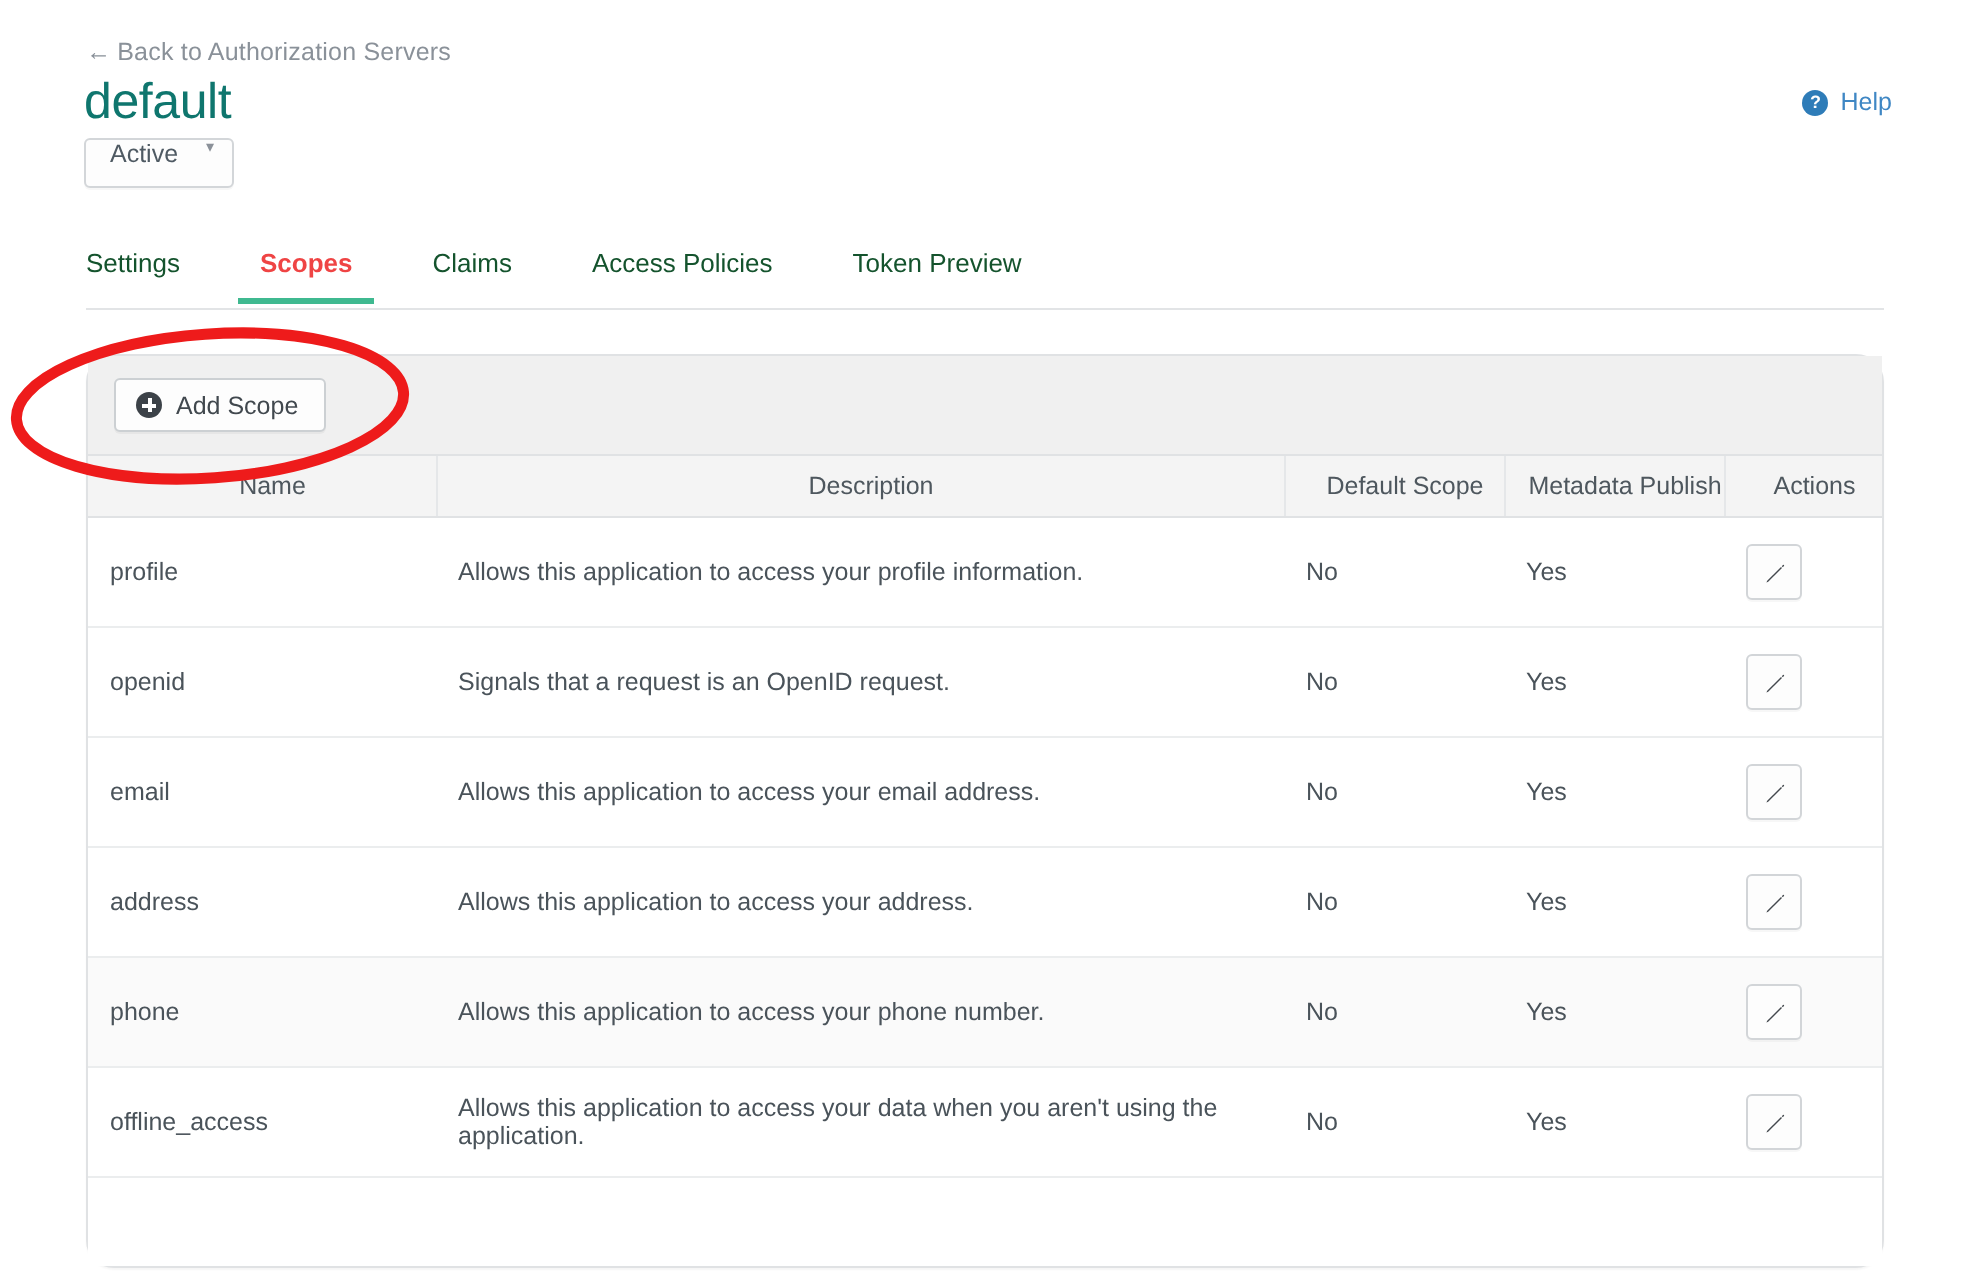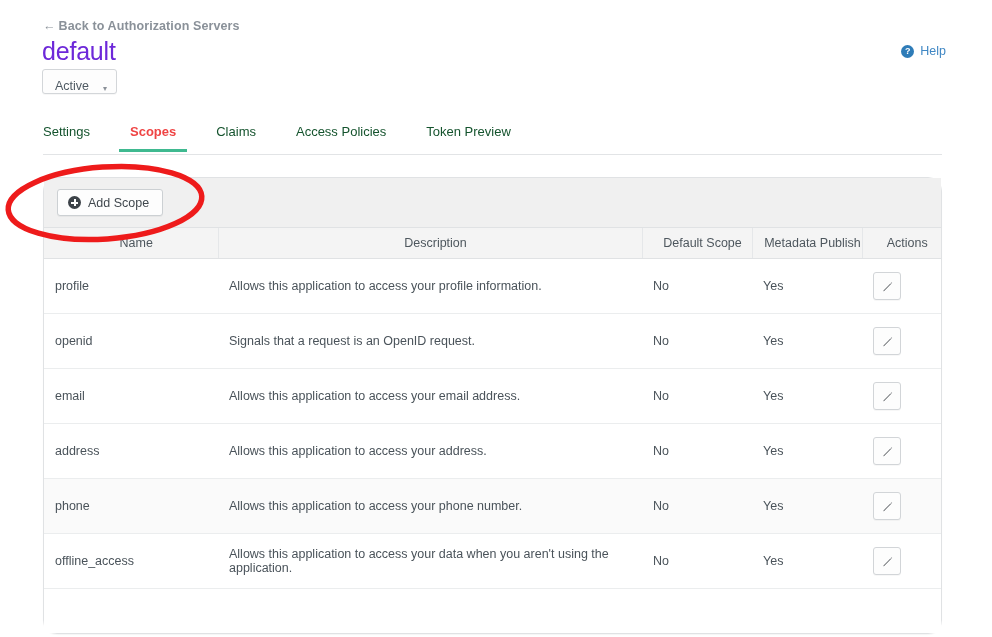--- a/index.html
+++ b/index.html
@@ -25,47 +25,46 @@
 
   .back-link {
     position: absolute;
     left: 43px;
     top: 19px;
     font-size: 12.5px;
     color: #8a9199;
     text-decoration: none;
     letter-spacing: 0.1px;
     white-space: nowrap;
-    font-weight: bold;
   }
   .back-link .arrow {
     margin-right: 3px;
     font-size: 12.5px;
   }
 
   .page-title {
     position: absolute;
     left: 42px;
     top: 36px;
     font-size: 25px;
     font-weight: 400;
-    color: #6d28d9;
+    color: #0f766e;
     letter-spacing: -0.2px;
     line-height: 30px;
     margin: 0;
   }
 
   .status-dropdown {
     position: absolute;
     left: 42px;
     top: 69px;
     height: 25px;
     box-sizing: border-box;
     display: inline-flex;
-    align-items: flex-end;
+    align-items: flex-start;
     padding: 0 9px 0 12px;
     background: #fdfdfd;
     border: 1px solid #d3d6d9;
     border-radius: 3px;
     font-size: 12.5px;
     color: #4f5a63;
     cursor: pointer;
     box-shadow: 0 1px 0 rgba(0,0,0,0.03);
   }
   .status-dropdown .caret {

